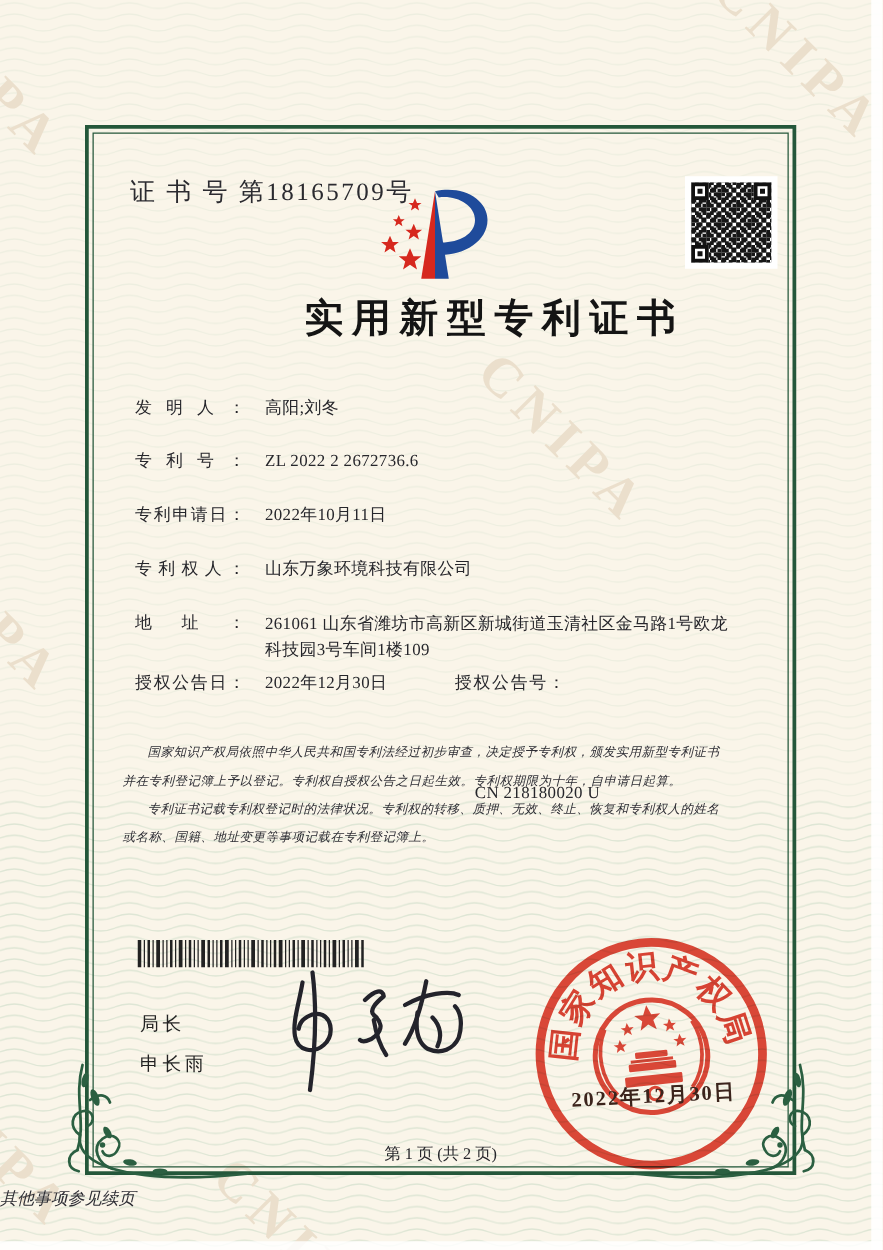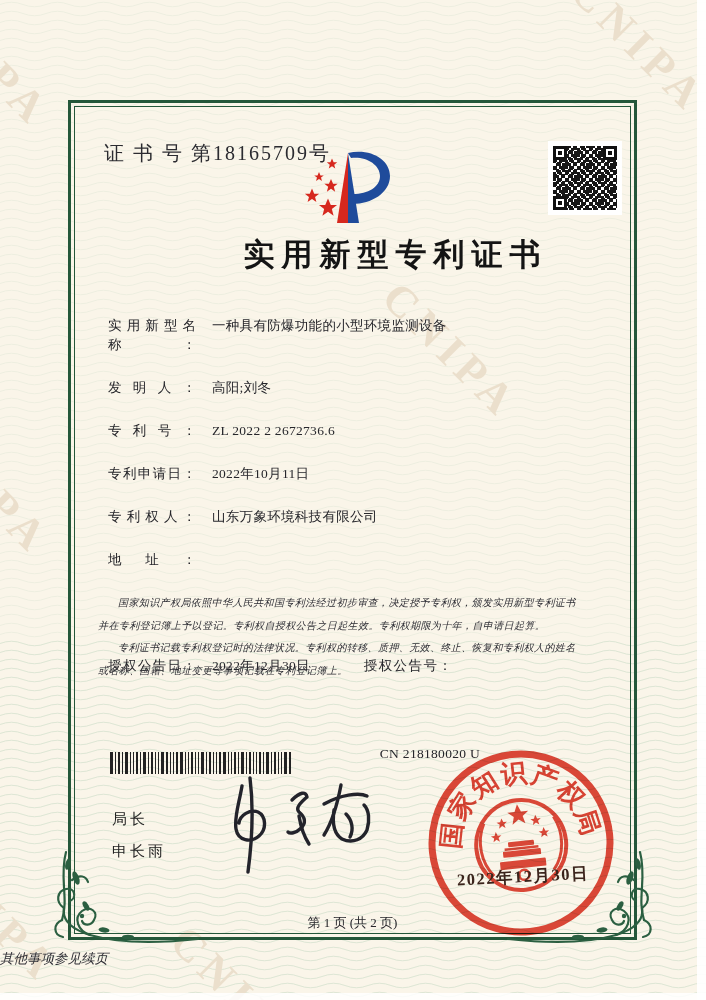--- a/index.html
+++ b/index.html
@@ -53,21 +53,21 @@
     text-align:center; font-size:31px; font-weight:bold;
     letter-spacing:7px; color:#141414;
   }
   .fields{position:absolute; left:108px; top:316px; width:478px; z-index:4; font-size:13.5px;}
   .frow{display:flex; margin-bottom:24px; line-height:19px;}
   .flabel{
     display:inline-block; width:88px; flex:0 0 88px;
     text-align:justify; text-align-last:justify; color:#26262b;
   }
   .fvalue{margin-left:16px; letter-spacing:.3px; color:#26262b;}
-  .addr-row{margin-bottom:18px;flex-direction:column;}
+  .addr-row{margin-bottom:6px;}
   .addr-row .fvalue{width:392px; line-height:21px;}
   .grant-pair2{margin-left:54px; display:flex;flex-direction:column;}
   .paras{
     position:absolute; left:98px; top:592px; width:482px; z-index:4;
     font-size:10px; line-height:22.5px; font-style:italic;
     color:#2e2e35; letter-spacing:.4px;
   }
   .paras p{margin:0; text-indent:2em;}
   .barcode{position:absolute; left:110px; top:752px; z-index:4;}
   .director{position:absolute; left:112px; top:810px; z-index:4; font-size:15px; letter-spacing:3px; color:#222;}
@@ -178,41 +178,38 @@
       <div class="finder f-tl"></div>
       <div class="finder f-tr"></div>
       <div class="finder f-bl"></div>
     </div>
   </div>
 
   <div class="title">实用新型专利证书</div>
 
   <div class="fields">
     <div class="frow">
-      <span class="flabel">实用新型名称：</span>
-      <span class="fvalue">一种具有防爆功能的小型环境监测设备</span>
-    </div>
-    <div class="frow">
       <span class="flabel">发明人：</span>
       <span class="fvalue">高阳;刘冬</span>
     </div>
     <div class="frow">
       <span class="flabel">专利号：</span>
       <span class="fvalue">ZL 2022 2 2672736.6</span>
     </div>
     <div class="frow">
       <span class="flabel">专利申请日：</span>
       <span class="fvalue">2022年10月11日</span>
     </div>
     <div class="frow">
       <span class="flabel">专利权人：</span>
       <span class="fvalue">山东万象环境科技有限公司</span>
     </div>
     <div class="frow addr-row">
       <span class="flabel" style="align-self:flex-start;">地址：</span>
+      <span class="fvalue">261061 山东省潍坊市高新区新城街道玉清社区金马路1号欧龙科技园3号车间1楼109</span>
     </div>
     <div class="frow">
       <span class="flabel">授权公告日：</span>
       <span class="fvalue">2022年12月30日</span>
       <span class="grant-pair2">
         <span class="flabel">授权公告号：</span>
         <span class="fvalue">CN 218180020 U</span>
       </span>
     </div>
   </div>

